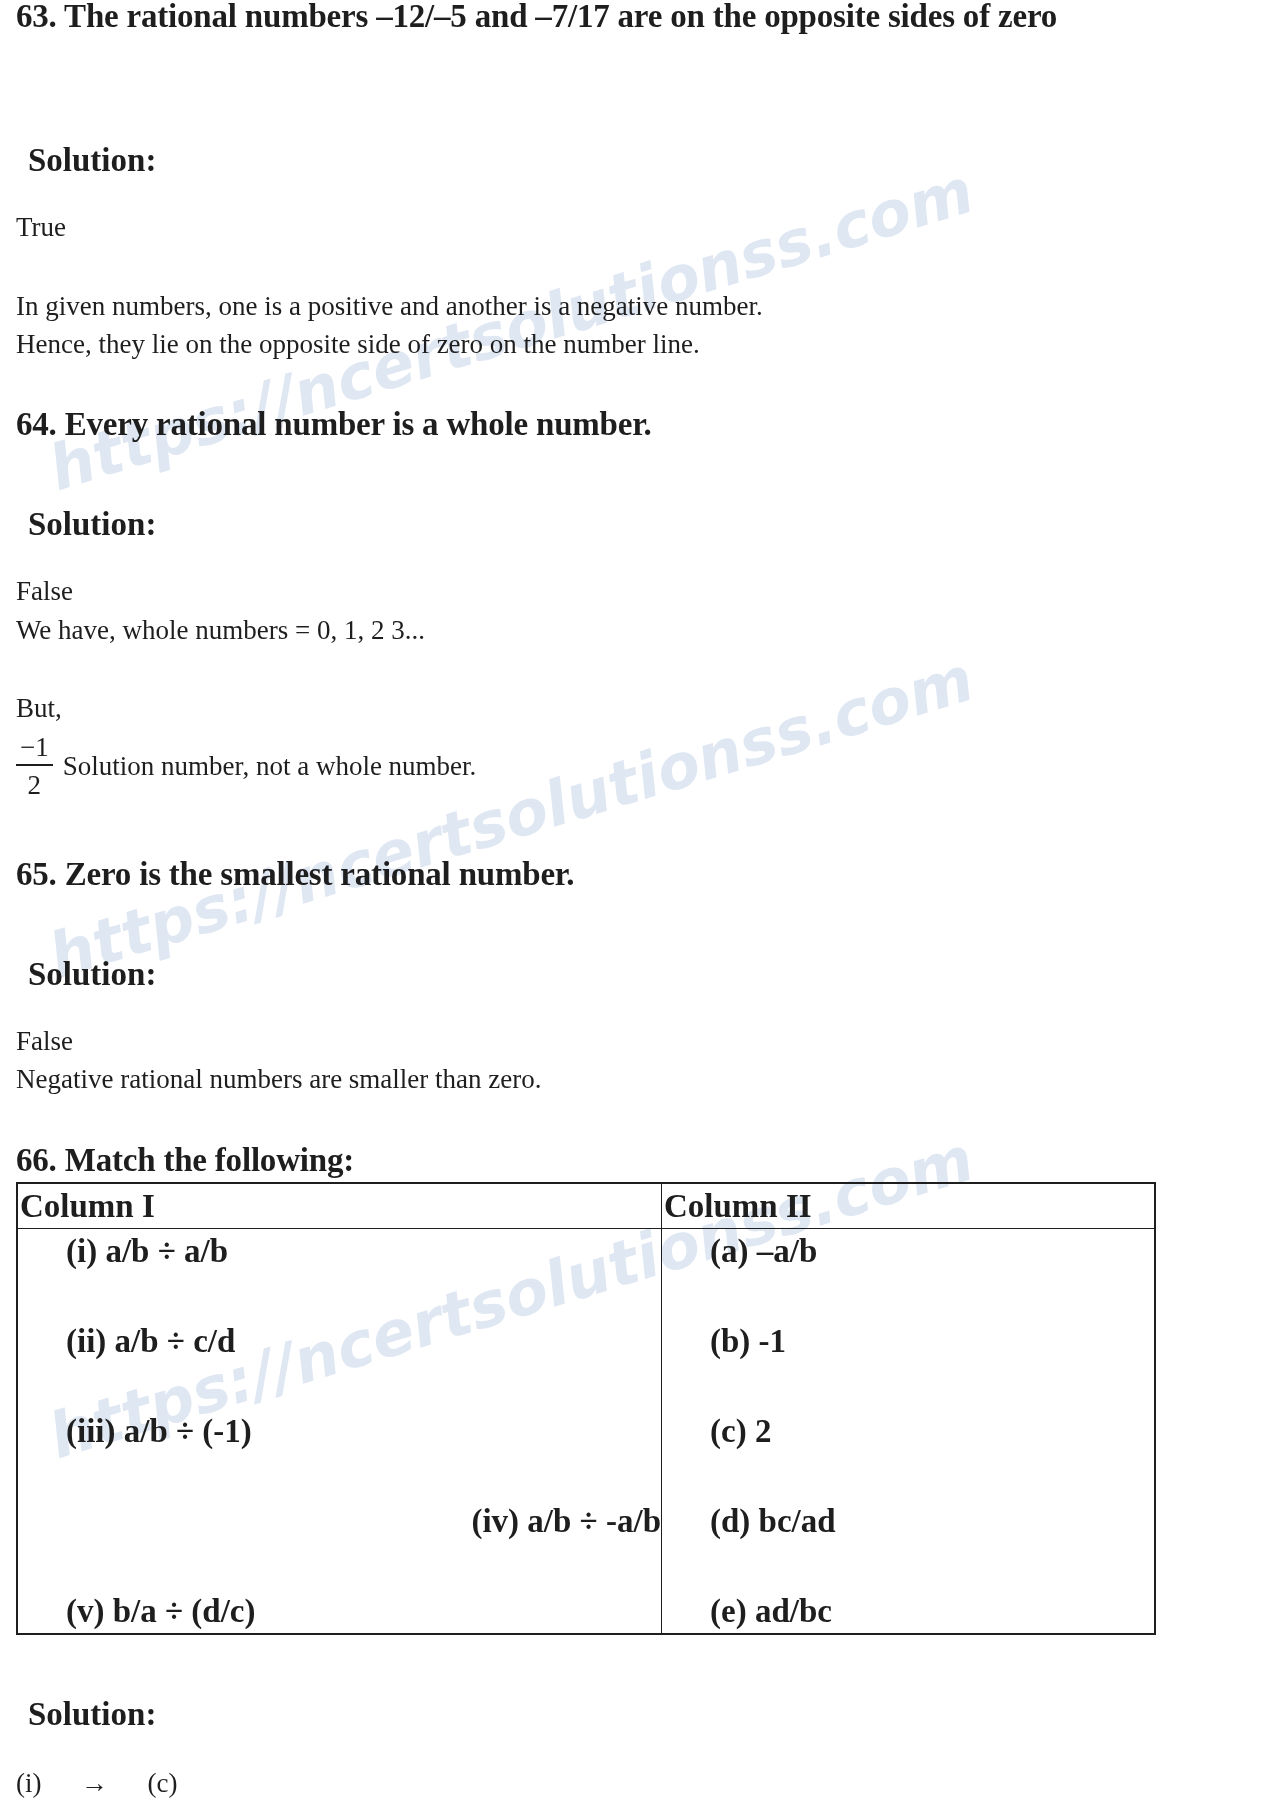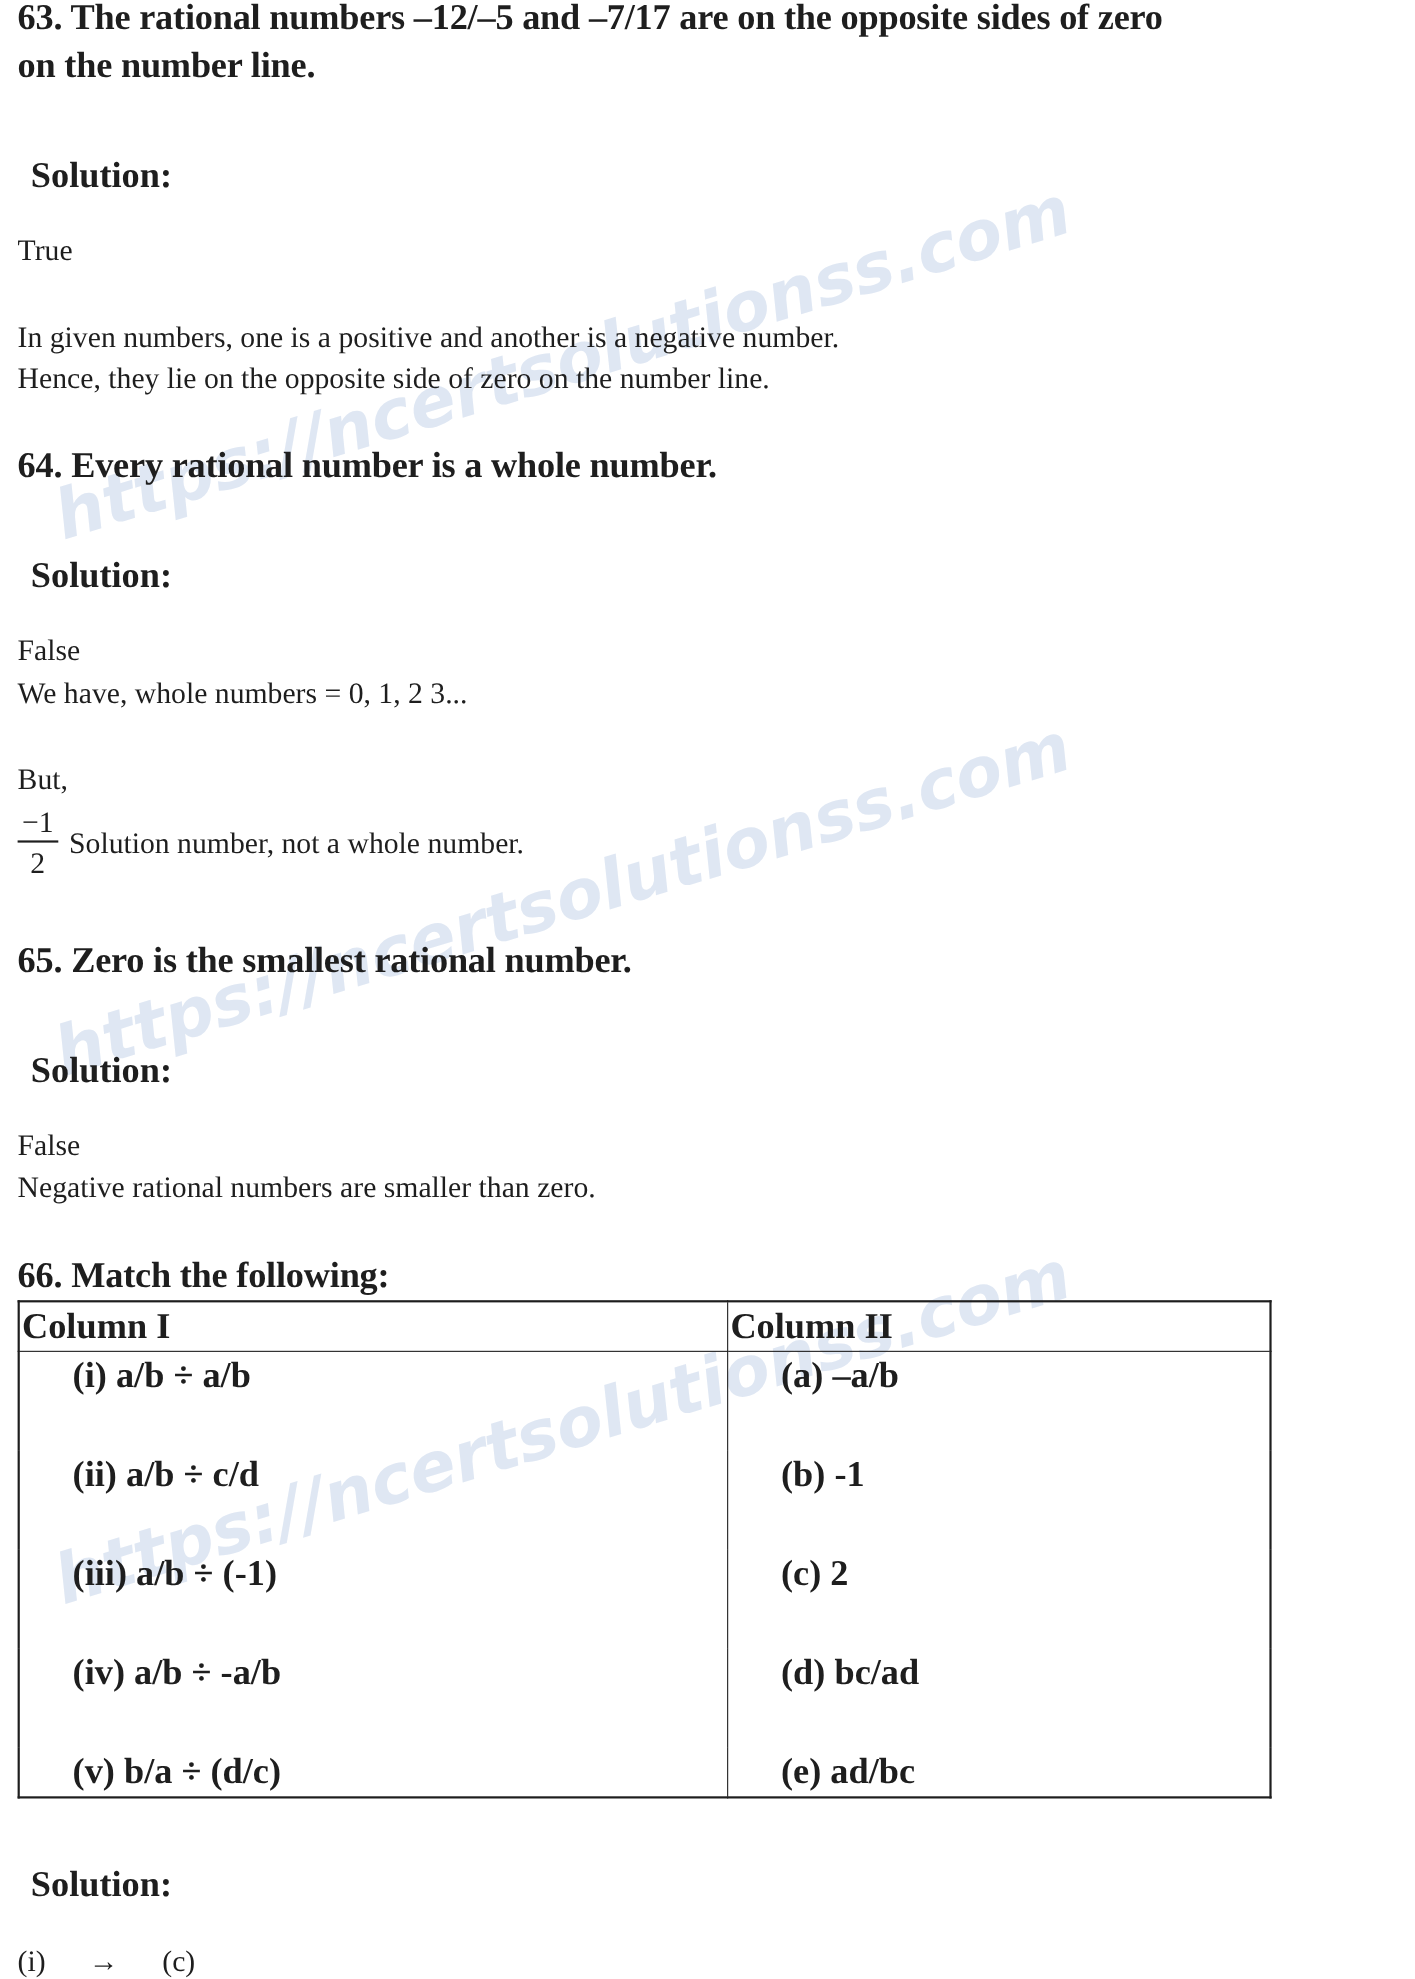--- a/index.html
+++ b/index.html
@@ -49,21 +49,20 @@
 <body>
 
 <div class="wm" style="left:62px; top:432px;">https://ncertsolutionss.com</div>
 <div class="wm" style="left:62px; top:920px;">https://ncertsolutionss.com</div>
 <div class="wm" style="left:62px; top:1400px;">https://ncertsolutionss.com</div>
 
 <div class="page">
 
   <div class="abs" style="top:-6px;">
     <p class="q">63. The rational numbers –12/–5 and –7/17 are on the opposite sides of zero</p>
-    <p class="q">on the number line.</p>
   </div>
   <p class="sol abs" style="top:128px;">Solution:</p>
   <p class="txt abs" style="top:208px;">True</p>
   <p class="txt abs" style="top:287px;">In given numbers, one is a positive and another is a negative number.</p>
   <p class="txt abs" style="top:325px;">Hence, they lie on the opposite side of zero on the number line.</p>
 
   <p class="q abs" style="top:402px;">64. Every rational number is a whole number.</p>
   <p class="sol abs" style="top:492px;">Solution:</p>
   <p class="txt abs" style="top:572px;">False</p>
   <p class="txt abs" style="top:611px;">We have, whole numbers = 0, 1, 2 3...</p>
@@ -95,21 +94,21 @@
     </tr>
     <tr class="body-row">
       <td style="border-top:none;">(ii) a/b ÷ c/d</td>
       <td style="border-top:none;">(b) -1</td>
     </tr>
     <tr class="body-row">
       <td style="border-top:none;">(iii) a/b ÷ (-1)</td>
       <td style="border-top:none;">(c) 2</td>
     </tr>
     <tr class="body-row">
-      <td style="border-top:none;">(iv) a/b ÷ -a/b</td>
+      <td style="border-top:none;text-align:right;">(iv) a/b ÷ -a/b</td>
       <td style="border-top:none;">(d) bc/ad</td>
     </tr>
     <tr class="body-row last">
       <td style="border-top:none;">(v) b/a ÷ (d/c)</td>
       <td style="border-top:none;">(e) ad/bc</td>
     </tr>
   </tbody>
     </table>
 
   <p class="sol abs" style="top:1682px;">Solution:</p>

